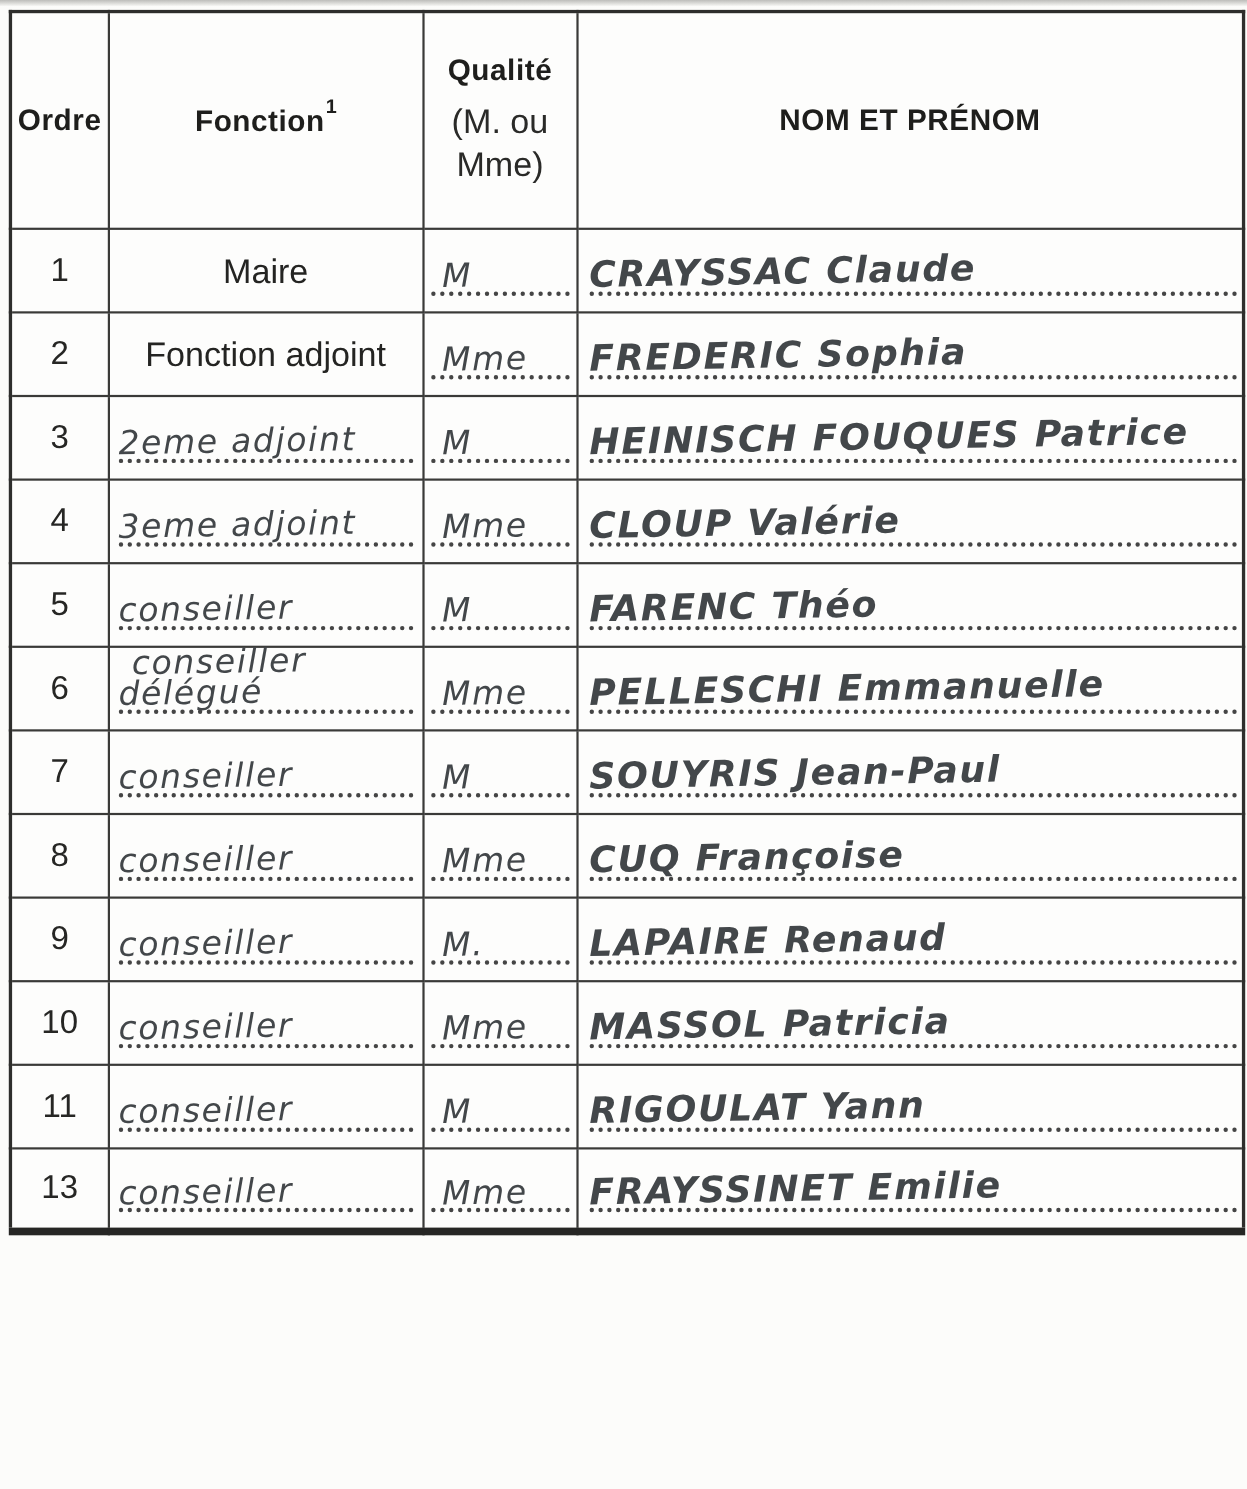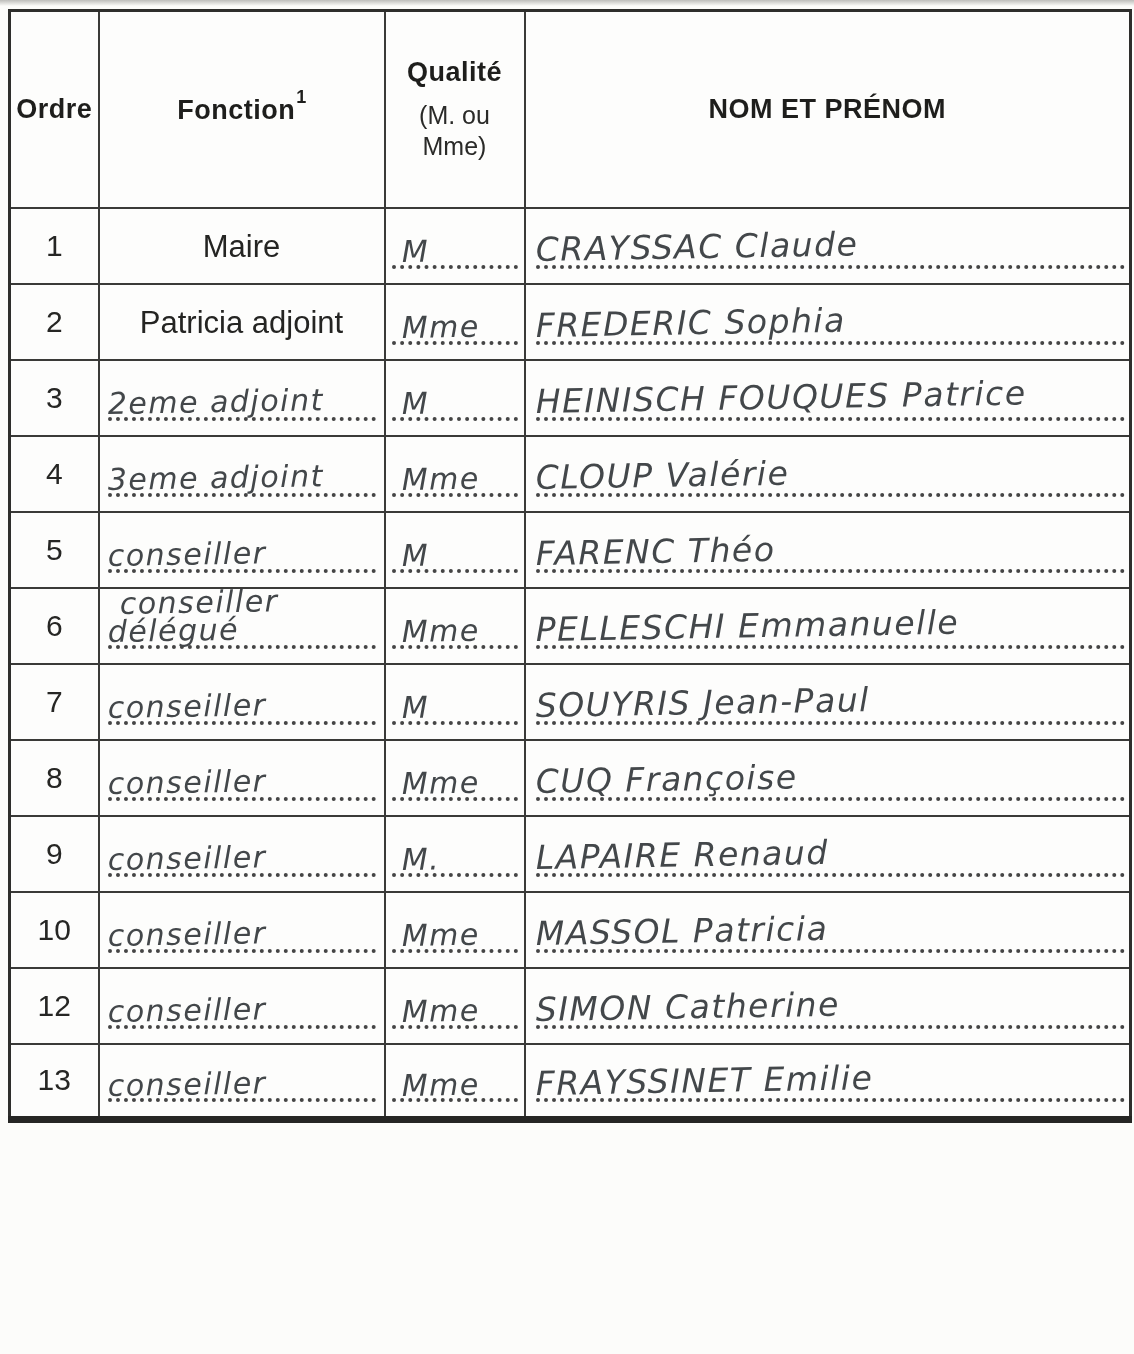--- a/index.html
+++ b/index.html
@@ -22,37 +22,37 @@
     background:#fdfdfc;
     border:3px solid #2e2e2c;
     border-bottom:7px solid #262624;
   }
   td { border:2px solid #3a3a38; padding:0; overflow:visible; }
 
   
   tr.head { height:197px; }
   tr.head td { vertical-align:middle; text-align:center; }
   .h-bold { font-weight:bold; font-size:27px; color:#1e1e1c; letter-spacing:0.5px; }
-  .h-sub  { font-weight:normal; font-size:25px; color:#2a2a28; display:block; width:110px; margin:12px auto 0; line-height:1.25; }
+  .h-sub  { font-weight:normal; font-size:31px; color:#2a2a28; display:block; width:110px; margin:12px auto 0; line-height:1.25; }
   sup.note { font-size:18px; font-weight:bold; position:relative; top:-6px; left:1px; }
 
   
   tr.row { height:76px; }
   td.c-ordre { text-align:center; vertical-align:middle; font-size:30px; color:#262624; }
   td.c-fn, td.c-q, td.c-nom { vertical-align:bottom; }
   .printed { display:block; text-align:center; font-size:31px; color:#242422; margin-bottom:18px; }
 
   .dotline {
     border-bottom:4px dotted #454545;
     margin:0 8px 14px 8px;
     line-height:0.85;
     white-space:nowrap;
   }
   .dotline.q { margin:0 6px 14px 6px; padding-left:10px; }
-  .dotline.nom { margin:0 4px 14px 10px; }
+  .dotline.nom { margin:0 4px 14px 10px;font-weight:bold; }
   .stack-top { margin:0 0 2px 20px; line-height:0.9; }
 
   .hand {
     font-family:"DejaVu Sans", sans-serif;
     font-style:italic;
     color:#43474a;
     letter-spacing:1.5px;
     display:inline-block;
     transform:rotate(-1deg);
     transform-origin:left bottom;
@@ -101,21 +101,21 @@
             <div class="dotline q"><span class="hand hand-q">M</span></div>
           </td>
       <td class="c-nom">
             <div class="dotline nom"><span class="hand hand-nom">CRAYSSAC Claude</span></div>
           </td>
     </tr>
 
     <tr class="row">
       <td class="c-ordre">2</td>
       <td class="c-fn">
-            <span class="printed">Patricia adjoint</span>
+            <span class="printed">Fonction adjoint</span>
           </td>
       <td class="c-q">
             <div class="dotline q"><span class="hand hand-q">Mme</span></div>
           </td>
       <td class="c-nom">
             <div class="dotline nom"><span class="hand hand-nom">FREDERIC Sophia</span></div>
           </td>
     </tr>
 
     <tr class="row">
@@ -216,33 +216,33 @@
             <div class="dotline"><span class="hand hand-fn">conseiller</span></div>
           </td>
       <td class="c-q">
             <div class="dotline q"><span class="hand hand-q">Mme</span></div>
           </td>
       <td class="c-nom">
             <div class="dotline nom"><span class="hand hand-nom">MASSOL Patricia</span></div>
           </td>
     </tr>
 
-
-    <tr class="row">
-      <td class="c-ordre">12</td>
-      <td class="c-fn">
-            <div class="dotline"><span class="hand hand-fn">conseiller</span></div>
-          </td>
-      <td class="c-q">
-            <div class="dotline q"><span class="hand hand-q">Mme</span></div>
-          </td>
-      <td class="c-nom">
-            <div class="dotline nom"><span class="hand hand-nom">SIMON Catherine</span></div>
-          </td>
-    </tr>
+    <tr class="row">
+      <td class="c-ordre">11</td>
+      <td class="c-fn">
+            <div class="dotline"><span class="hand hand-fn">conseiller</span></div>
+          </td>
+      <td class="c-q">
+            <div class="dotline q"><span class="hand hand-q">M</span></div>
+          </td>
+      <td class="c-nom">
+            <div class="dotline nom"><span class="hand hand-nom">RIGOULAT Yann</span></div>
+          </td>
+    </tr>
+
 
     <tr class="row">
       <td class="c-ordre">13</td>
       <td class="c-fn">
             <div class="dotline"><span class="hand hand-fn">conseiller</span></div>
           </td>
       <td class="c-q">
             <div class="dotline q"><span class="hand hand-q">Mme</span></div>
           </td>
       <td class="c-nom">

